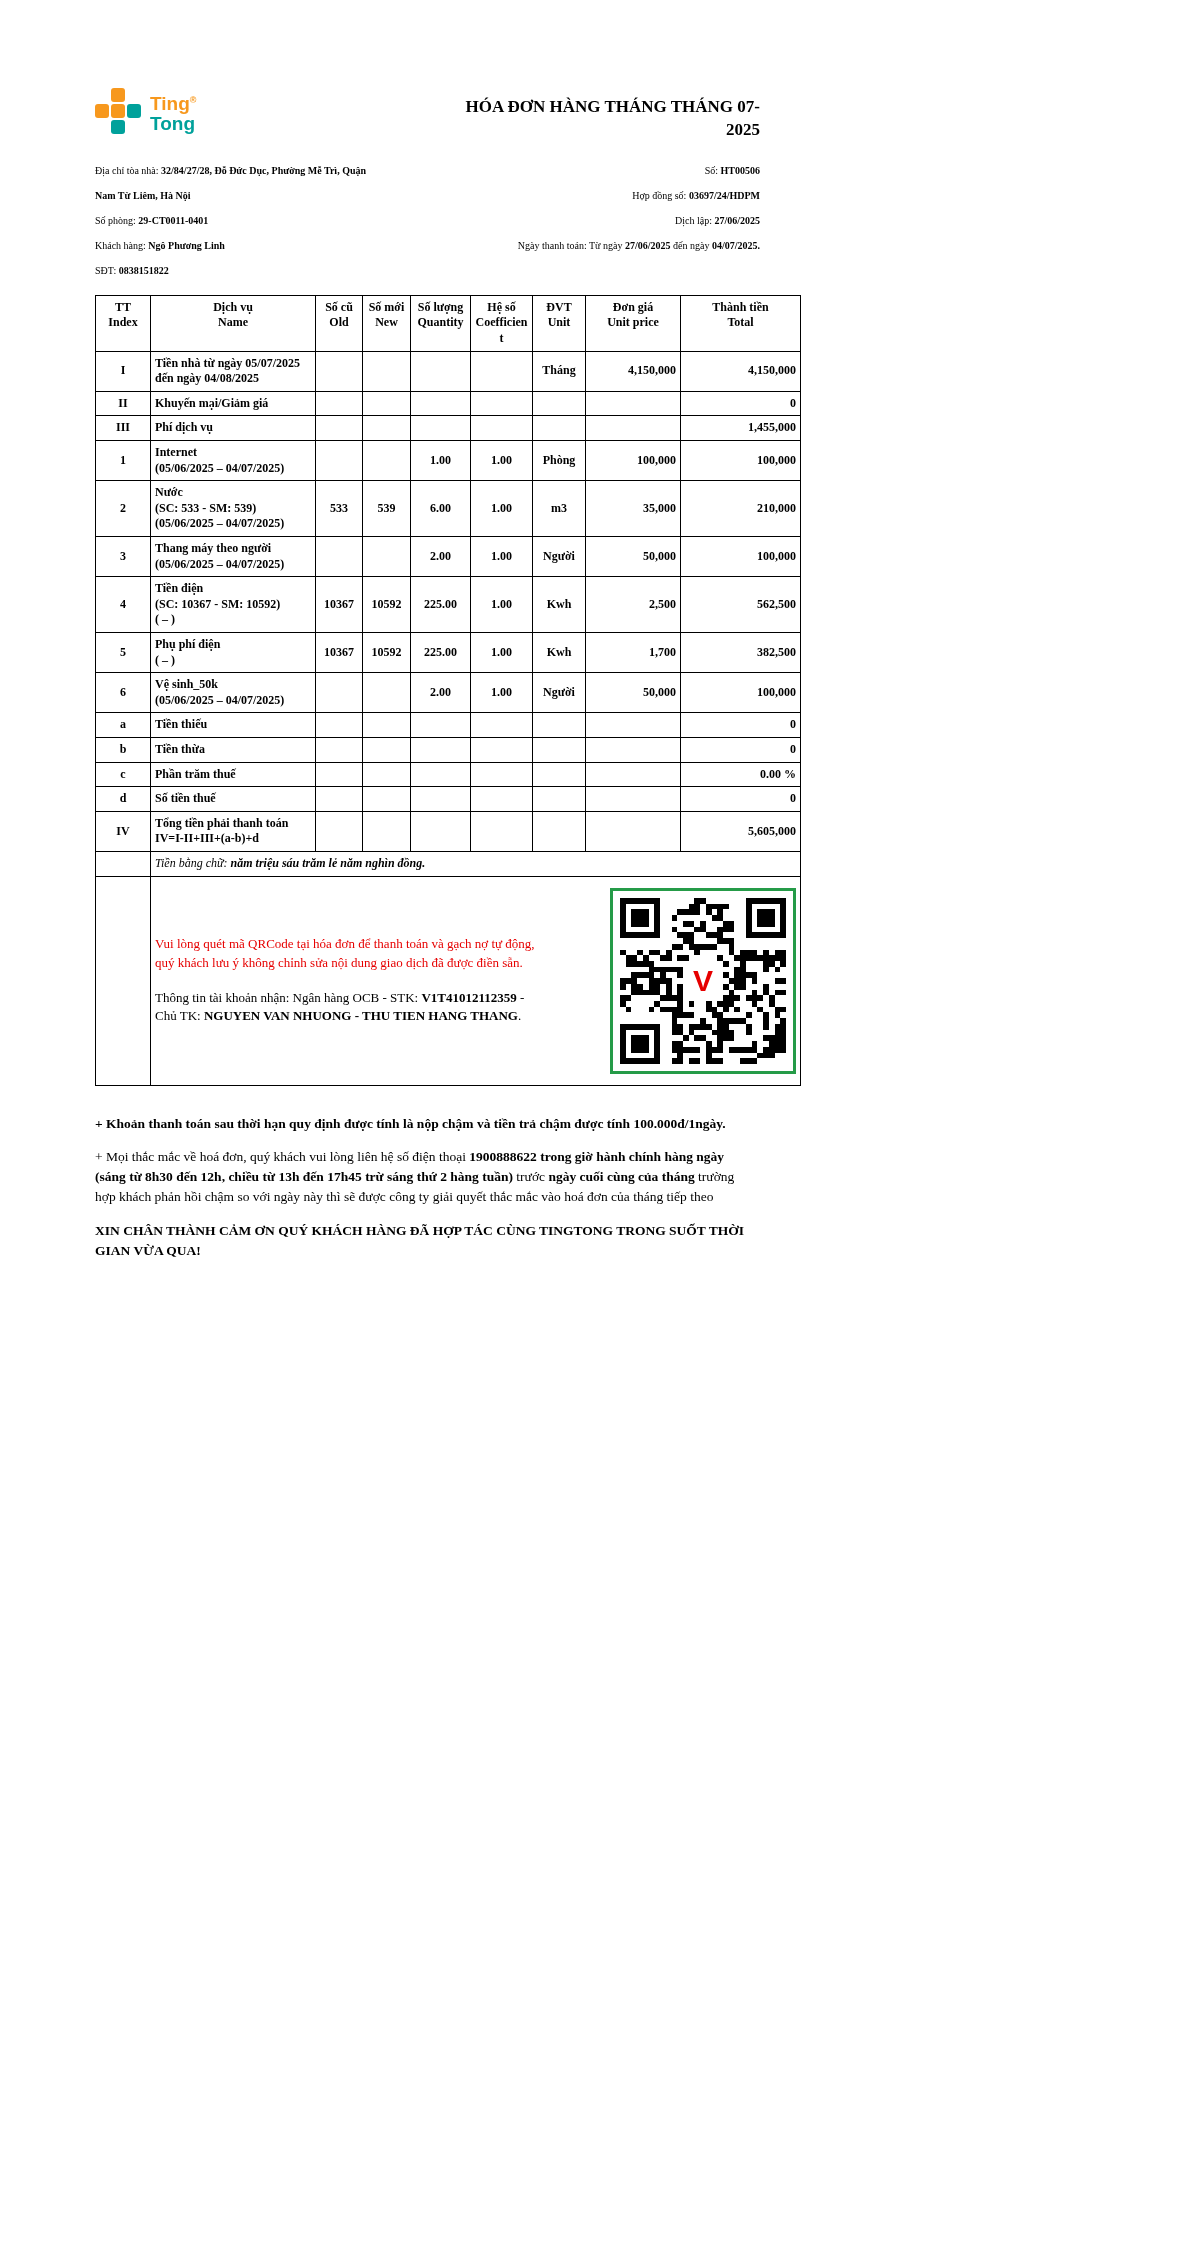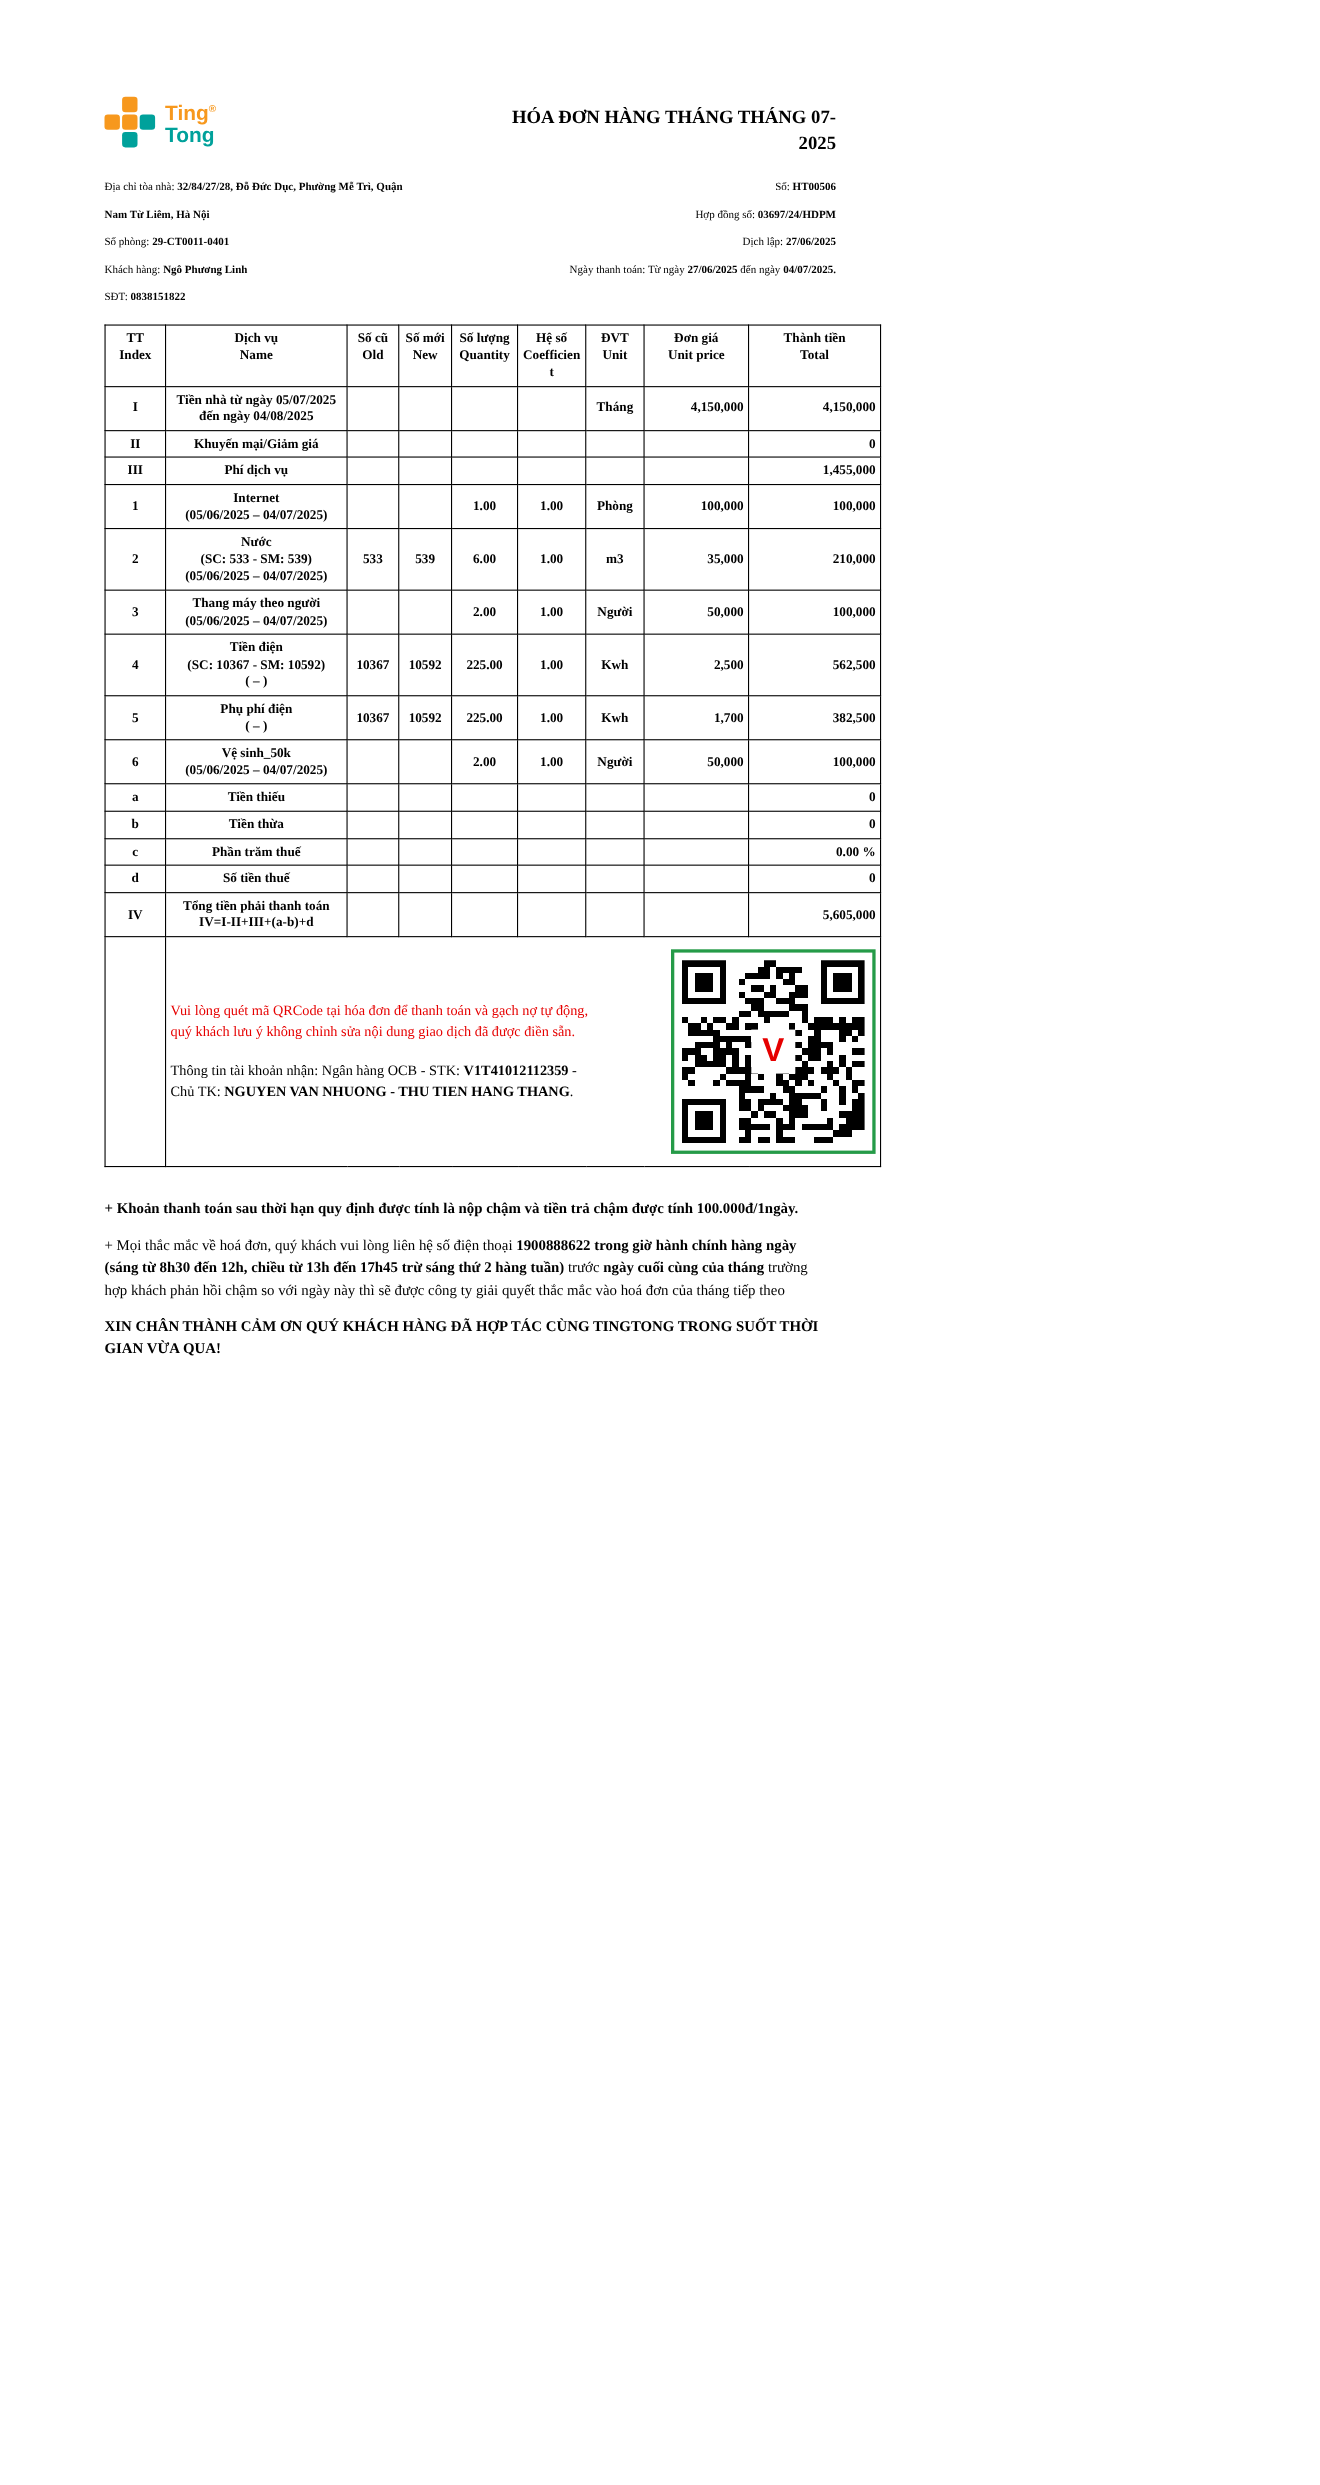--- a/index.html
+++ b/index.html
@@ -32,21 +32,21 @@
   .info-right{text-align:right;flex:1;}
   .iline{line-height:25px;white-space:nowrap;}
   .b{font-weight:bold;}
 
   
   table.inv{border-collapse:collapse;width:705px;margin-top:12px;font-size:12px;font-weight:bold;
             table-layout:fixed;border-radius:20px;}
   table.inv th,table.inv td{border:1px solid #000;padding:4px 4px;line-height:1.3;word-wrap:break-word;}
   table.inv th{text-align:center;vertical-align:top;font-weight:bold;}
   td.ci{text-align:center;vertical-align:middle;}
-  td.cn{text-align:center;vertical-align:top;padding-left:8px;}
+  td.cn{text-align:left;vertical-align:top;padding-left:8px;}
   td.co,td.cw,td.cq,td.ch,td.cu{text-align:center;vertical-align:middle;}
   td.cp,td.ct{text-align:right;vertical-align:middle;padding-right:8px;}
 
   td.words-cell{font-weight:normal;font-style:italic;text-align:left;padding-left:8px;vertical-align:middle;}
 
   td.qr-cell{font-weight:normal;height:200px;vertical-align:middle;padding:8px 12px;}
   .qr-flex{display:flex;align-items:center;justify-content:space-between;gap:12px;}
   .qr-text{width:400px;font-size:13px;line-height:1.45;}
   .qr-notice{color:var(--accent_red,#E60000);margin:0 0 16px 0;}
   .qr-account{margin:16px 12px 0 0;}
@@ -345,20 +345,24 @@
             </td>
           <td class="co"></td>
           <td class="cw"></td>
           <td class="cq"></td>
           <td class="ch"></td>
           <td class="cu"></td>
           <td class="cp"></td>
           <td class="ct">5,605,000</td>
         </tr>
 
+        <tr>
+          <td class="ci"></td>
+          <td class="words-cell" colspan="8"><span>Tiền bằng chữ: </span><span class="b">năm triệu sáu trăm lẻ năm nghìn đồng.</span></td>
+        </tr>
 
         <tr>
           <td class="ci"></td>
           <td class="qr-cell" colspan="8">
             <div class="qr-flex">
               <div class="qr-text">
                 <p class="qr-notice">Vui lòng quét mã QRCode tại hóa đơn để thanh toán và gạch nợ tự động, quý khách lưu ý không chỉnh sửa nội dung giao dịch đã được điền sẵn.</p>
                 <p class="qr-account"><span>Thông tin tài khoản nhận: Ngân hàng OCB - STK: </span><span class="b">V1T41012112359</span><span> - Chủ TK: </span><span class="b">NGUYEN VAN NHUONG - THU TIEN HANG THANG</span><span>.</span></p>
               </div>
               <div class="qr-box">

